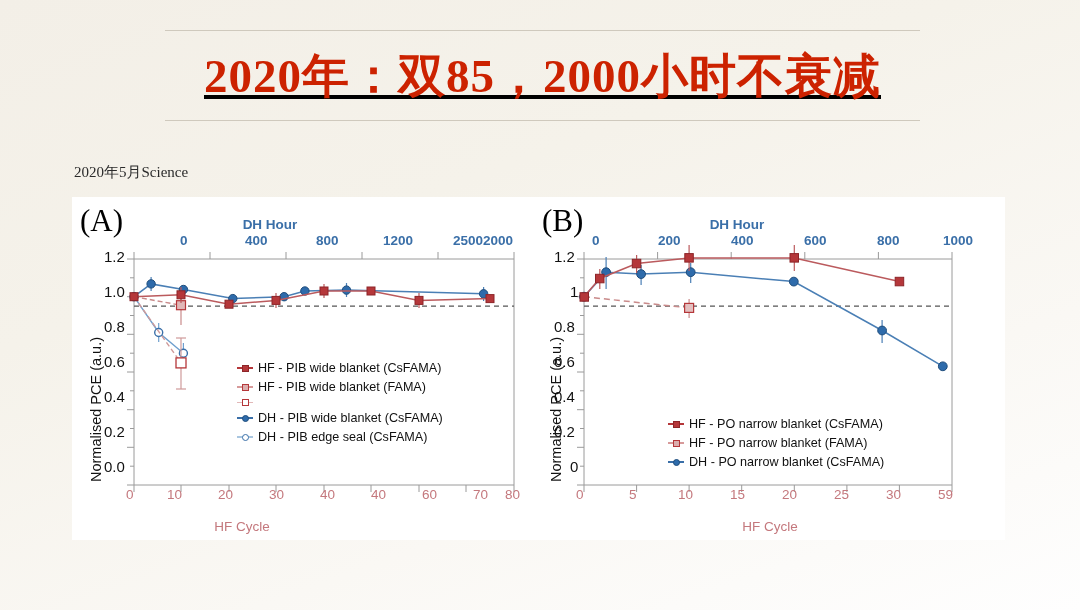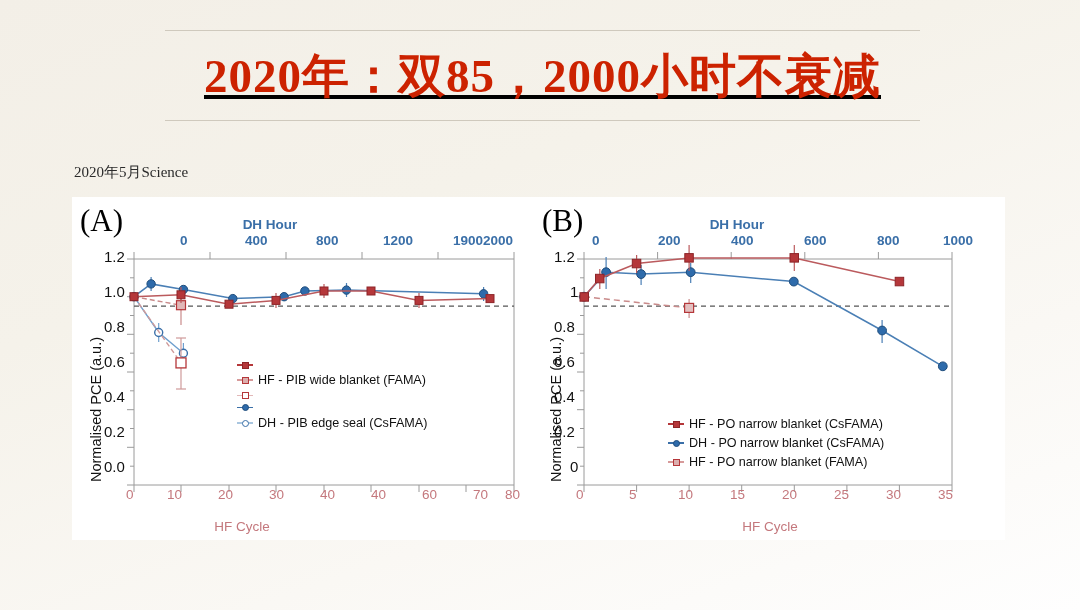--- a/index.html
+++ b/index.html
@@ -183,21 +183,21 @@
   <div class="chart" id="chart-a">
     <div class="panel-letter">(A)</div>
     <div class="top-axis-title">DH Hour</div>
     <div class="y-axis-title">Normalised PCE (a.u.)</div>
     <div class="bottom-axis-title">HF Cycle</div>
 
     <div class="tick-label tick-top" style="left:108px;top:36px">0</div>
     <div class="tick-label tick-top" style="left:173px;top:36px">400</div>
     <div class="tick-label tick-top" style="left:244px;top:36px">800</div>
     <div class="tick-label tick-top" style="left:311px;top:36px">1200</div>
-    <div class="tick-label tick-top" style="left:381px;top:36px">1900</div>
+    <div class="tick-label tick-top" style="left:381px;top:36px">2500</div>
     <div class="tick-label tick-top" style="left:411px;top:36px">2000</div>
 
     <div class="tick-label tick-y" style="left:32px;top:51px">1.2</div>
     <div class="tick-label tick-y" style="left:32px;top:86px">1.0</div>
     <div class="tick-label tick-y" style="left:32px;top:121px">0.8</div>
     <div class="tick-label tick-y" style="left:32px;top:156px">0.6</div>
     <div class="tick-label tick-y" style="left:32px;top:191px">0.4</div>
     <div class="tick-label tick-y" style="left:32px;top:226px">0.2</div>
     <div class="tick-label tick-y" style="left:32px;top:261px">0.0</div>
 
@@ -308,30 +308,32 @@
         <rect x="248" y="90" width="8" height="8" fill="#b5373a" stroke="#8d2528" stroke-width="1"></rect>
         <rect x="295" y="90" width="8" height="8" fill="#b5373a" stroke="#8d2528" stroke-width="1"></rect>
         <rect x="343" y="99.4" width="8" height="8" fill="#b5373a" stroke="#8d2528" stroke-width="1"></rect>
         <rect x="414" y="97.6" width="8" height="8" fill="#b5373a" stroke="#8d2528" stroke-width="1"></rect>
       </g>
     </svg>
 
     <div class="legend">
       <div class="legend-row">
         <span class="legend-mark m-hf-solid"></span>
+        <span>HF - PIB wide blanket (CsFAMA)</span>
       </div>
       <div class="legend-row">
         <span class="legend-mark m-hf-light"></span>
         <span>HF - PIB wide blanket (FAMA)</span>
       </div>
       <div class="legend-row">
         <span class="legend-mark m-hf-open"></span>
       </div>
       <div class="legend-row">
         <span class="legend-mark m-dh-solid"></span>
+        <span>DH - PIB wide blanket (CsFAMA)</span>
       </div>
       <div class="legend-row">
         <span class="legend-mark m-dh-open"></span>
         <span>DH - PIB edge seal (CsFAMA)</span>
       </div>
     </div>
   </div>
 
   <div class="chart" id="chart-b">
     <div class="panel-letter">(B)</div>
@@ -354,21 +356,21 @@
     <div class="tick-label tick-y" style="left:14px;top:226px">0.2</div>
     <div class="tick-label tick-y" style="left:30px;top:261px">0</div>
 
     <div class="tick-label tick-bottom" style="left:36px;top:290px">0</div>
     <div class="tick-label tick-bottom" style="left:89px;top:290px">5</div>
     <div class="tick-label tick-bottom" style="left:138px;top:290px">10</div>
     <div class="tick-label tick-bottom" style="left:190px;top:290px">15</div>
     <div class="tick-label tick-bottom" style="left:242px;top:290px">20</div>
     <div class="tick-label tick-bottom" style="left:294px;top:290px">25</div>
     <div class="tick-label tick-bottom" style="left:346px;top:290px">30</div>
-    <div class="tick-label tick-bottom" style="left:398px;top:290px">35</div>
+    <div class="tick-label tick-bottom" style="left:398px;top:290px">59</div>
 
     <svg width="465" height="343" viewBox="0 0 465 343">
 
       <line x1="44" y1="62" x2="412" y2="62" stroke="#9a9a9a" stroke-width="1"></line>
       <line x1="44" y1="62" x2="44" y2="288" stroke="#9a9a9a" stroke-width="1"></line>
       <line x1="44" y1="288" x2="412" y2="288" stroke="#9a9a9a" stroke-width="1"></line>
       <line x1="412" y1="62" x2="412" y2="288" stroke="#9a9a9a" stroke-width="1"></line>
 
       <g stroke="#9a9a9a" stroke-width="1">
         <line x1="44" y1="62" x2="44" y2="55"></line>
@@ -441,22 +443,22 @@
         <rect x="355.2" y="80.3" width="8.5" height="8.5" fill="#b5373a" stroke="#8d2528" stroke-width="1"></rect>
       </g>
     </svg>
 
     <div class="legend">
       <div class="legend-row">
         <span class="legend-mark m-hf-solid"></span>
         <span>HF - PO narrow blanket (CsFAMA)</span>
       </div>
       <div class="legend-row">
+        <span class="legend-mark m-hf-light"></span>
+        <span>HF - PO narrow blanket (FAMA)</span>
+      </div>
+      <div class="legend-row">
         <span class="legend-mark m-dh-solid"></span>
         <span>DH - PO narrow blanket (CsFAMA)</span>
-      </div>
-      <div class="legend-row">
-        <span class="legend-mark m-hf-light"></span>
-        <span>HF - PO narrow blanket (FAMA)</span>
       </div>
     </div>
   </div>
 </div>
 
 </body></html>

